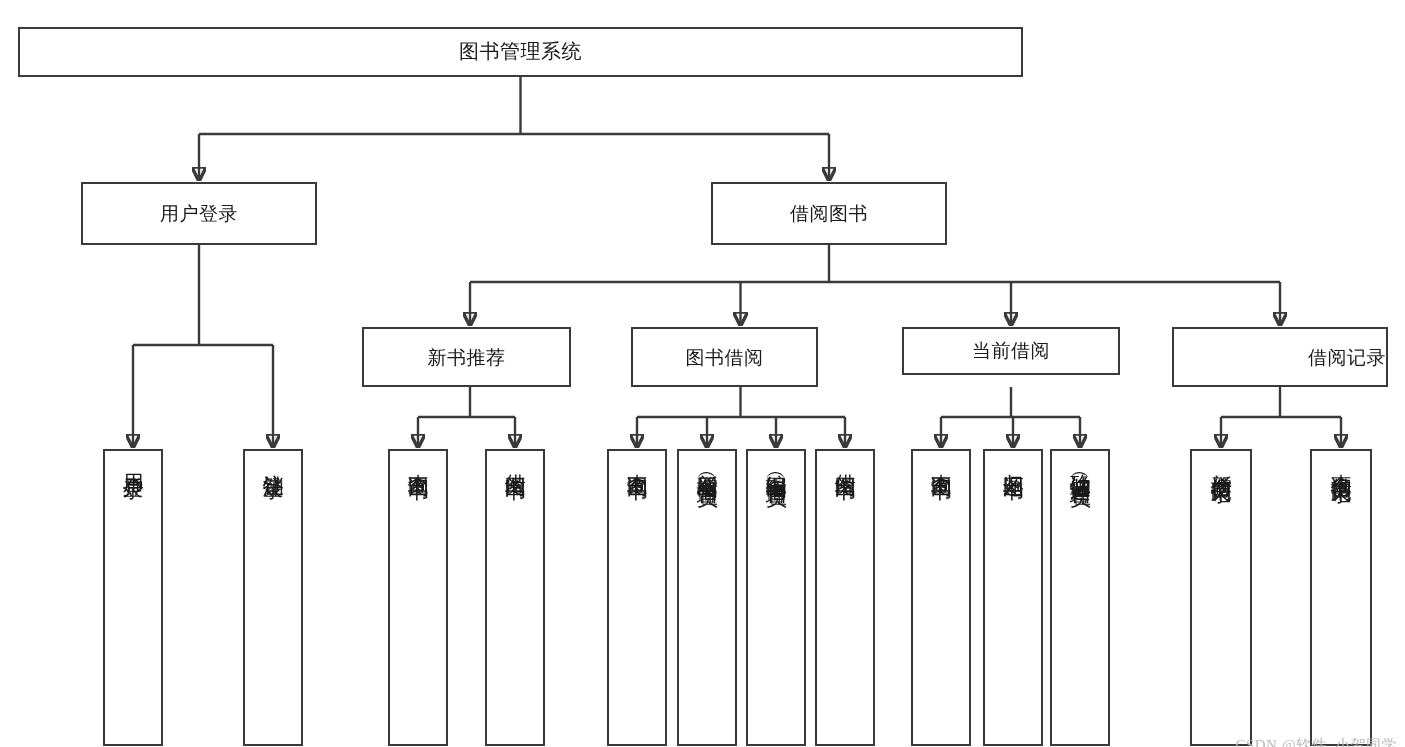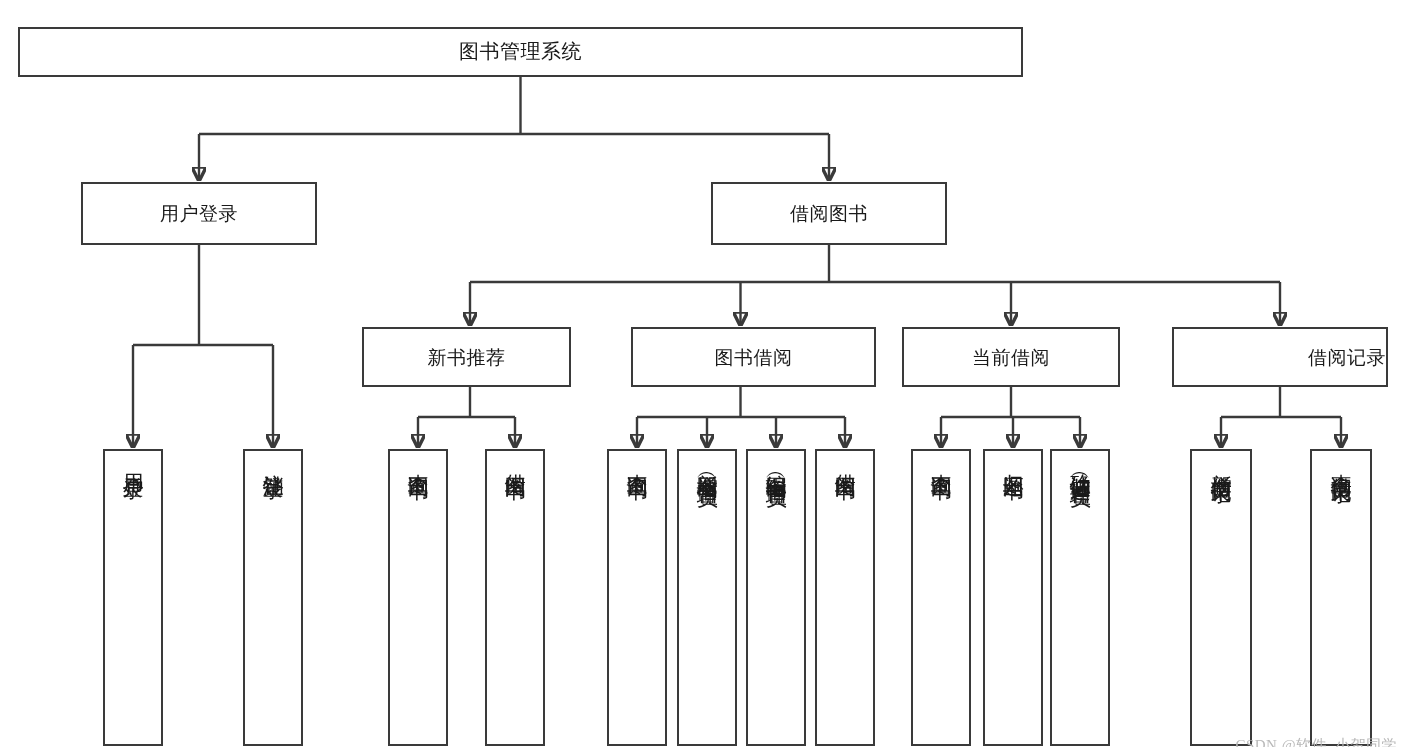--- a/index.html
+++ b/index.html
@@ -120,24 +120,24 @@
       </div>
       <div class="node h" style="left: 81px; top: 170px; width: 236px; height: 63px;">
         <span class="label">用户登录</span>
       </div>
       <div class="node h" style="left: 711px; top: 170px; width: 236px; height: 63px;">
         <span class="label">借阅图书</span>
       </div>
       <div class="node h" style="left: 362px; top: 315px; width: 209px; height: 60px;">
         <span class="label">新书推荐</span>
       </div>
-      <div class="node h" style="left: 631px; top: 315px; width: 245px; height: 60px;">
+      <div class="node h" style="left: 631px; top: 315px; width: 187px; height: 60px;">
         <span class="label">图书借阅</span>
       </div>
-      <div class="node h" style="left: 902px; top: 315px; width: 218px; height: 60px;">
+      <div class="node h" style="left: 902px; top: 315px; width: 218px; height: 48px; font-family: Liberation Serif, serif;">
         <span class="label">当前借阅</span>
       </div>
       <div class="node h" style="left: 1172px; top: 315px; width: 216px; height: 60px; justify-content: flex-end;">
         <span class="label">借阅记录</span>
       </div>
       <div class="node v" style="left: 103px; top: 437px; width: 60px; height: 297px;">
         <span class="label">用户登录</span>
       </div>
       <div class="node v" style="left: 243px; top: 437px; width: 60px; height: 297px;">
         <span class="label">注销登录</span>

